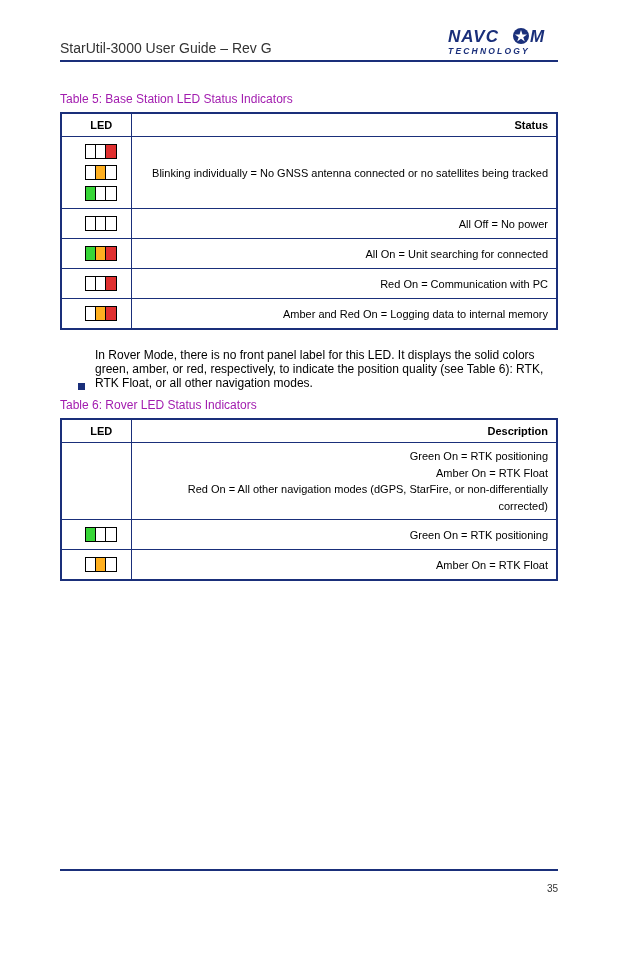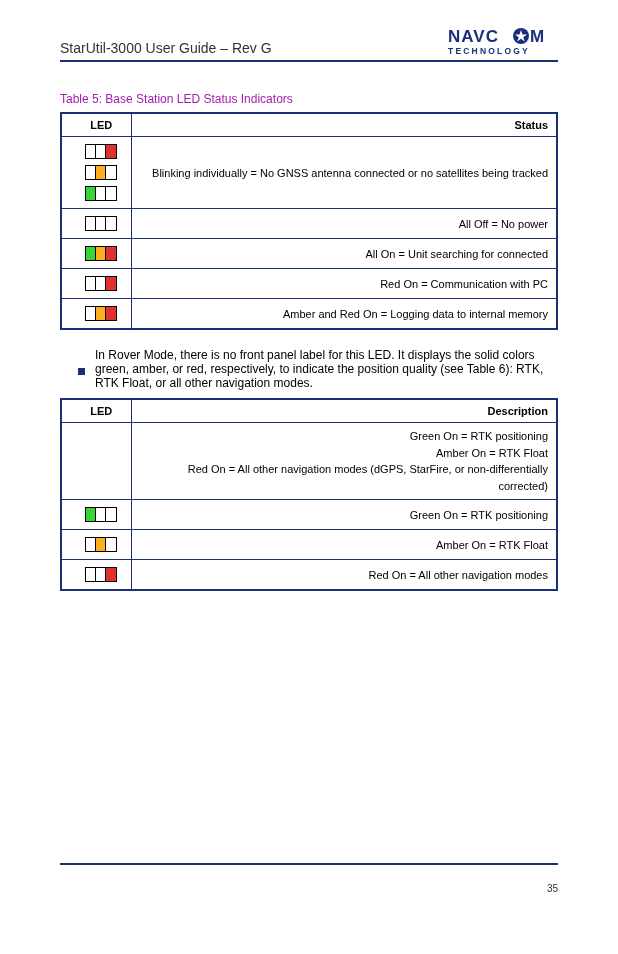--- a/index.html
+++ b/index.html
@@ -25,20 +25,21 @@
   }
   .header-left {
     font-size: 14px;
     color: #333;
   }
   .logo {
     display: flex;
     flex-direction: column;
     align-items: flex-start;
     line-height: 1;
+    font-style: italic;
   }
   .logo svg { display: block; }
   .table-title {
     font-size: 12px;
     color: #a21caf;
     margin: 8px 0 6px 0;
     font-weight: normal;
   }
   table.led {
     width: 100%;
@@ -75,36 +76,36 @@
     border-right: 1px solid #000;
   }
   .led-icon span:last-child { border-right: none; }
   .c-off { background: #ffffff; }
   .c-green { background: #37d637; }
   .c-amber { background: #ffb020; }
   .c-red { background: #e03030; }
   .stack { display: flex; flex-direction: column; align-items: center; gap: 2px; }
   .standalone-label {
     display: flex;
-    align-items: center;
+    align-items: flex-end;
     margin: 18px 0 8px 18px;
     font-size: 12px;
     gap: 10px;
   }
   .bullet {
     width: 7px; height: 7px; background: #1a2f7a; margin-top: 4px; flex-shrink: 0;
   }
   .multicell { line-height: 1.5; }
   .footer {
     position: absolute;
     bottom: 60px;
     left: 60px;
     right: 60px;
     border-top: 2px solid #1a2f7a;
-    padding-top: 18px;
+    padding-top: 12px;
     font-size: 10px;
     color: #333;
     display: flex;
     justify-content: space-between;
   }
 </style>
 </head>
 <body>
 
 <div class="page">
@@ -184,20 +185,21 @@
       <td>Amber and Red On = Logging data to internal memory</td>
     </tr>
   </tbody>
     </table>
 
   <div class="standalone-label">
     <div class="bullet"></div>
     <div>In Rover Mode, there is no front panel label for this LED. It displays the solid colors green, amber, or red, respectively, to indicate the position quality (see Table 6): RTK, RTK Float, or all other navigation modes.</div>
   </div>
 
+  <div class="table-title">Table 6: Rover LED Status Indicators</div>
   <table class="led">
     <tbody>
         <tr>
       <th>LED</th>
       <th>Description</th>
     </tr>
     <tr>
       <td></td>
       <td class="multicell"><span>Green On = RTK positioning<br>Amber On = RTK Float<br>Red On = All other navigation modes (dGPS, StarFire, or non-differentially corrected)</span></td>
     </tr>
@@ -210,28 +212,20 @@
       <td>Green On = RTK positioning</td>
     </tr>
     <tr>
       <td><span class="led-icon">
               <span class="c-off"></span>
               <span class="c-amber"></span>
               <span class="c-off"></span>
             </span></td>
       <td>Amber On = RTK Float</td>
     </tr>
-    <tr>
-      <td><span class="led-icon">
-              <span class="c-off"></span>
-              <span class="c-off"></span>
-              <span class="c-red"></span>
-            </span></td>
-      <td>Red On = All other navigation modes</td>
-    </tr>
   </tbody>
     </table>
 
 </div>
 
 <div class="footer">
   <span></span>
   <span>35</span>
 </div>
 

